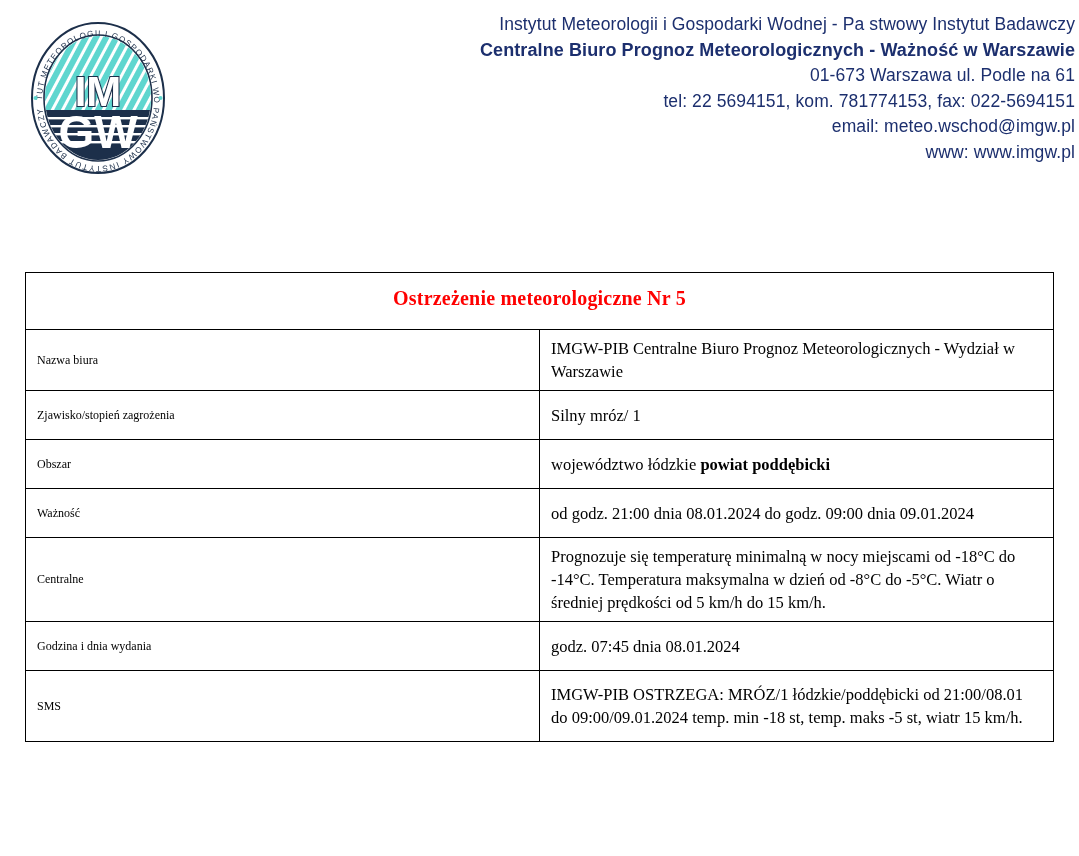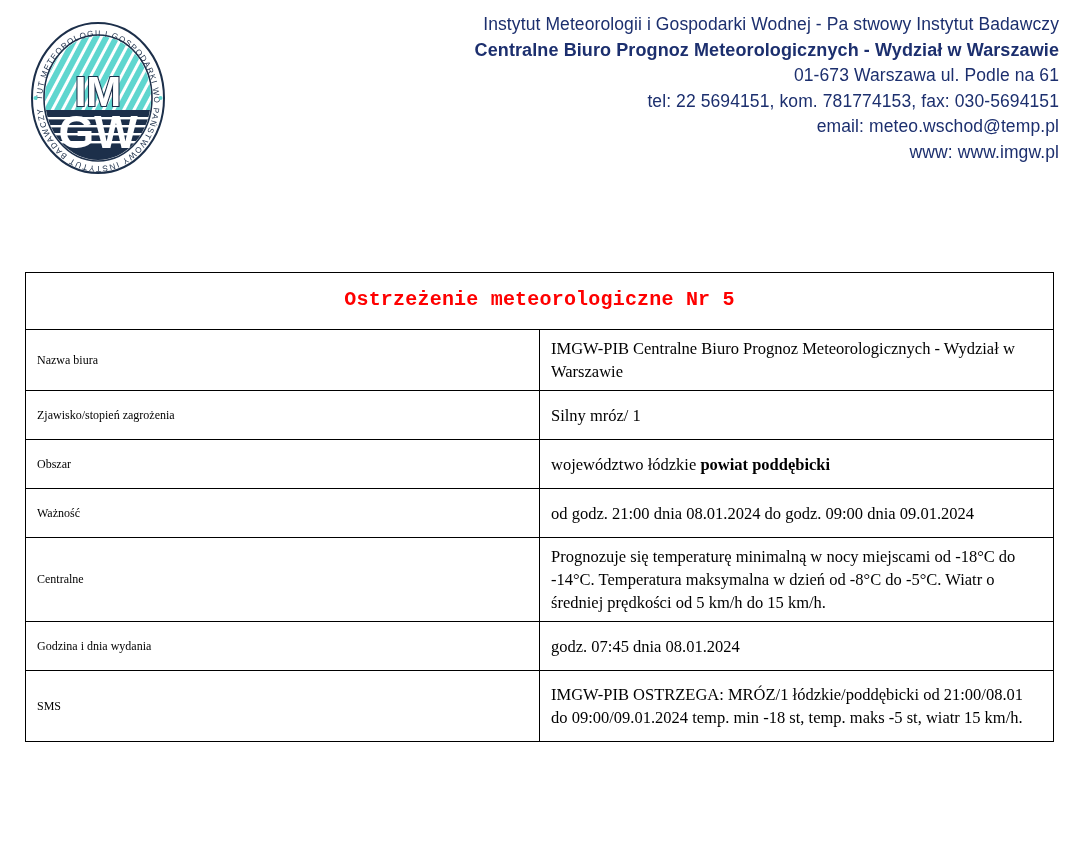--- a/index.html
+++ b/index.html
@@ -25,21 +25,21 @@
     left: 18px;
     top: 18px;
     width: 160px;
     height: 160px;
   }
   .logo-wrap svg {
     display: block;
   }
   .org-block {
     position: absolute;
-    right: 20px;
+    right: 4px;
     top: 12px;
     width: 740px;
     text-align: right;
     color: #1c2f6e;
     font-family: "Liberation Sans", "DejaVu Sans", sans-serif;
     font-size: 17.5px;
     line-height: 25.5px;
     letter-spacing: 0.1px;
   }
   .org-block .strong {
@@ -79,21 +79,20 @@
   .title-cell {
     text-align: center;
     height: 44px;
     padding: 4px 0 8px 0 !important;
   }
   .title-cell span {
     color: #fe0000;
     font-weight: bold;
     font-size: 20px;
     letter-spacing: 0.2px;
-    font-family: Liberation Mono, monospace;
   }
   .row-tall td { height: 34px; }
   .row-double td { height: 56px; }
 </style>
 </head>
 <body>
 
 <div class="letterhead">
 
   <div class="logo-wrap">
@@ -134,24 +133,24 @@
         <textPath href="#arcBot" startOffset="50%" text-anchor="middle">PAŃSTWOWY INSTYTUT BADAWCZY</textPath>
       </text>
 
       <circle cx="17.5" cy="80" r="2.1" fill="#5fd6cf"></circle>
       <circle cx="142.5" cy="80" r="2.1" fill="#5fd6cf"></circle>
     </svg>
   </div>
 
   <div class="org-block">
     <div>Instytut Meteorologii i Gospodarki Wodnej - Pa stwowy Instytut Badawczy</div>
-    <div class="strong">Centralne Biuro Prognoz Meteorologicznych - Wydział w Warszawie</div>
+    <div class="strong">Centralne Biuro Prognoz Meteorologicznych - Ważność w Warszawie</div>
     <div>01-673 Warszawa ul. Podle na  61</div>
-    <div>tel: 22 5694151, kom. 781774153, fax: 030-5694151</div>
-    <div>email: meteo.wschod@temp.pl</div>
+    <div>tel: 22 5694151, kom. 781774153, fax: 022-5694151</div>
+    <div>email: meteo.wschod@imgw.pl</div>
     <div>www: www.imgw.pl</div>
   </div>
 </div>
 
 <table class="warning-table">
   <tbody>
     <tr>
       <td class="title-cell" colspan="2">
         <span>Ostrzeżenie meteorologiczne Nr 5</span>
       </td>

